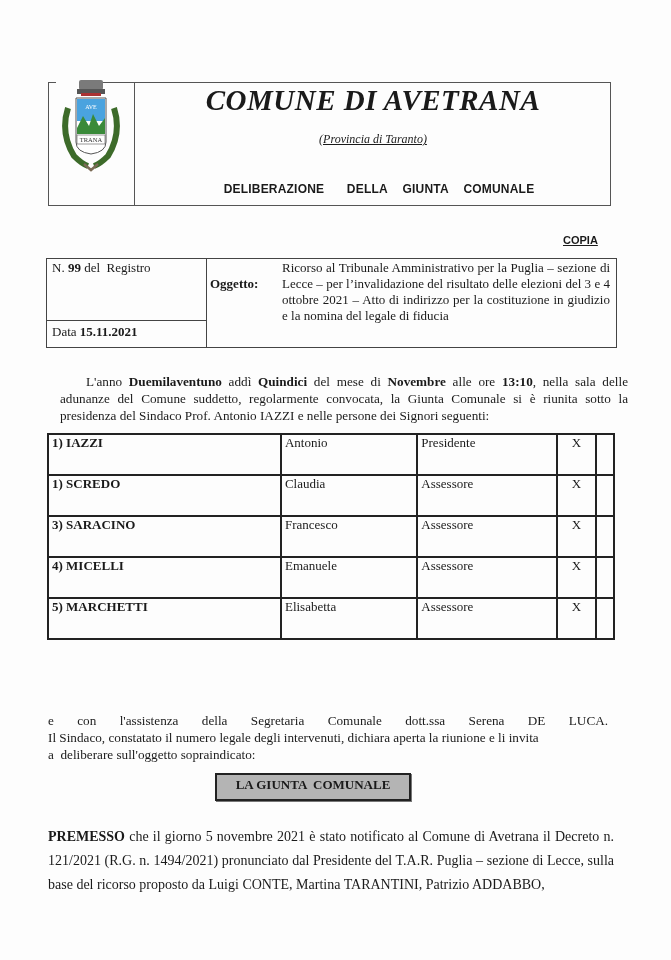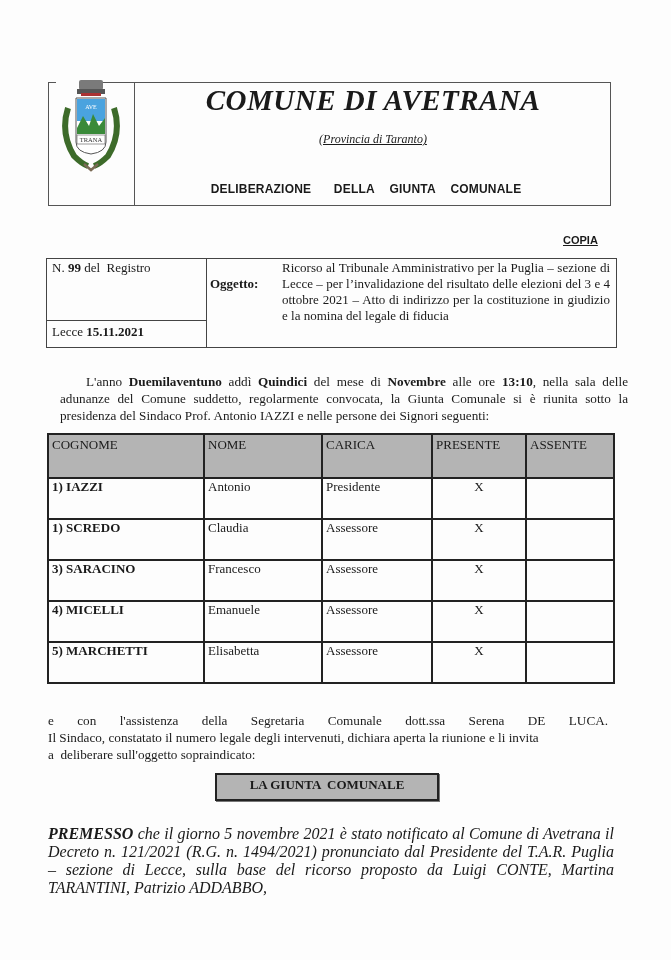--- a/index.html
+++ b/index.html
@@ -9,21 +9,21 @@
   }
   .abs { position: absolute; }
 
   
   .header-box { left: 48px; top: 82px; width: 563px; height: 124px; border: 1px solid #555; box-sizing: border-box; }
   .header-divider { left: 134px; top: 82px; width: 1px; height: 124px; background: #555; }
   .header-topgap { left: 56px; top: 80px; width: 26px; height: 4px; background: #fdfdfd; }
   .crest { left: 60px; top: 78px; width: 62px; height: 98px; }
   .title { left: 135px; top: 84px; width: 476px; text-align: center; font-size: 29px; font-weight: bold; font-style: italic; letter-spacing: 0.5px; }
   .provincia { left: 135px; top: 132px; width: 476px; text-align: center; font-size: 12px; font-style: italic; text-decoration: underline; }
-  .delib { left: 128px; top: 182px; width: 476px; text-align: center; font-family: "Liberation Sans", sans-serif; font-weight: bold; font-size: 12px; word-spacing: 4px; letter-spacing: 0.2px; }
+  .delib { left: 141px; top: 182px; width: 476px; text-align: center; font-family: "Liberation Sans", sans-serif; font-weight: bold; font-size: 12px; word-spacing: 4px; letter-spacing: 0.2px; }
 
   .copia { left: 563px; top: 234px; font-family: "Liberation Sans", sans-serif; font-weight: bold; font-size: 11px; text-decoration: underline; }
 
   
   .reg-box { left: 46px; top: 258px; width: 571px; height: 90px; border: 1px solid #444; box-sizing: border-box; }
   .reg-vline { left: 206px; top: 258px; width: 1px; height: 90px; background: #444; }
   .reg-hline { left: 46px; top: 320px; width: 161px; height: 1px; background: #444; }
   .reg-num { left: 52px; top: 260px; font-size: 13px; }
   .reg-data { left: 52px; top: 324px; font-size: 13px; }
   .oggetto-label { left: 210px; top: 276px; font-size: 13px; font-weight: bold; }
@@ -37,23 +37,23 @@
   .tbl td { border: 2px solid #222; vertical-align: top; padding: 2px 3px; font-size: 13px; }
   .tbl tr.head td { background: #b4b4b4; height: 38px; }
   .tbl tr.row td { height: 37px; padding-top: 0; }
   .tbl .c1 { width: 148px; } .tbl .c2 { width: 110px; } .tbl .c3 { width: 102px; } .tbl .c4 { width: 86px; }
   .tbl .pres { text-align: center; }
   .bold { font-weight: bold; }
 
   .para2 { left: 48px; top: 712px; width: 560px; font-size: 13.2px; line-height: 17px; }
   .line1 { display: flex; justify-content: space-between; }
 
-  .giunta-box { left: 215px; top: 773px; width: 224px; height: 28px; background: #b4b4b4; border: 2px solid #222; box-sizing: border-box; text-align: center; font-weight: bold; font-size: 13px; line-height: 20px; box-shadow: 1px 1px 0 #777; }
+  .giunta-box { left: 215px; top: 773px; width: 196px; height: 28px; background: #b4b4b4; border: 2px solid #222; box-sizing: border-box; text-align: center; font-weight: bold; font-size: 13px; line-height: 20px; box-shadow: 1px 1px 0 #777; }
 
-  .premesso { left: 48px; top: 825px; width: 566px; font-size: 16px; line-height: 18px; text-align: justify; font-style: italic; }
+  .premesso { left: 48px; top: 825px; width: 566px; font-size: 14px; line-height: 24px; text-align: justify; }
 </style>
 </head>
 <body>
 
 <div class="abs header-box"></div>
 <div class="abs header-divider"></div>
 <div class="abs header-topgap"></div>
 
 <svg class="abs crest" viewBox="0 0 62 98">
 
@@ -76,35 +76,28 @@
 <div class="abs title">COMUNE DI AVETRANA</div>
 <div class="abs provincia">(Provincia di Taranto)</div>
 <div class="abs delib" style="white-space: pre;">DELIBERAZIONE   DELLA  GIUNTA  COMUNALE</div>
 
 <div class="abs copia">COPIA</div>
 
 <div class="abs reg-box"></div>
 <div class="abs reg-vline"></div>
 <div class="abs reg-hline"></div>
 <div class="abs reg-num" style="white-space: pre;"><span>N. </span><span class="bold">99</span><span> del  Registro</span></div>
-<div class="abs reg-data"><span>Lecce </span><span class="bold">15.11.2021</span></div>
+<div class="abs reg-data"><span>Data </span><span class="bold">15.11.2021</span></div>
 <div class="abs oggetto-label">Oggetto:</div>
 <div class="abs oggetto-text">Ricorso al Tribunale Amministrativo per la Puglia – sezione di Lecce – per l’invalidazione del risultato delle elezioni del 3 e 4 ottobre 2021 – Atto di indirizzo per la costituzione in giudizio e la nomina del legale di fiducia</div>
 
 <div class="abs intro"><span>L'anno </span><b>Duemilaventuno</b><span> addì </span><b>Quindici</b><span> del mese di </span><b>Novembre</b><span> alle ore </span><b>13:10</b><span>, nella sala delle adunanze del Comune suddetto, regolarmente convocata,  la Giunta Comunale si è riunita sotto la presidenza del Sindaco Prof. Antonio IAZZI  e  nelle persone dei Signori seguenti:</span></div>
 
 <table class="abs tbl">
   <tbody>
-      <tr class="head">
-    <td class="c1">COGNOME</td>
-    <td class="c2">NOME</td>
-    <td class="c3">CARICA</td>
-    <td class="c4">PRESENTE</td>
-    <td>ASSENTE</td>
-  </tr>
   <tr class="row">
     <td class="bold">1) IAZZI</td>
     <td>Antonio</td>
     <td>Presidente</td>
     <td class="pres">X</td>
     <td></td>
   </tr>
   <tr class="row">
     <td class="bold">1) SCREDO</td>
     <td>Claudia</td>

